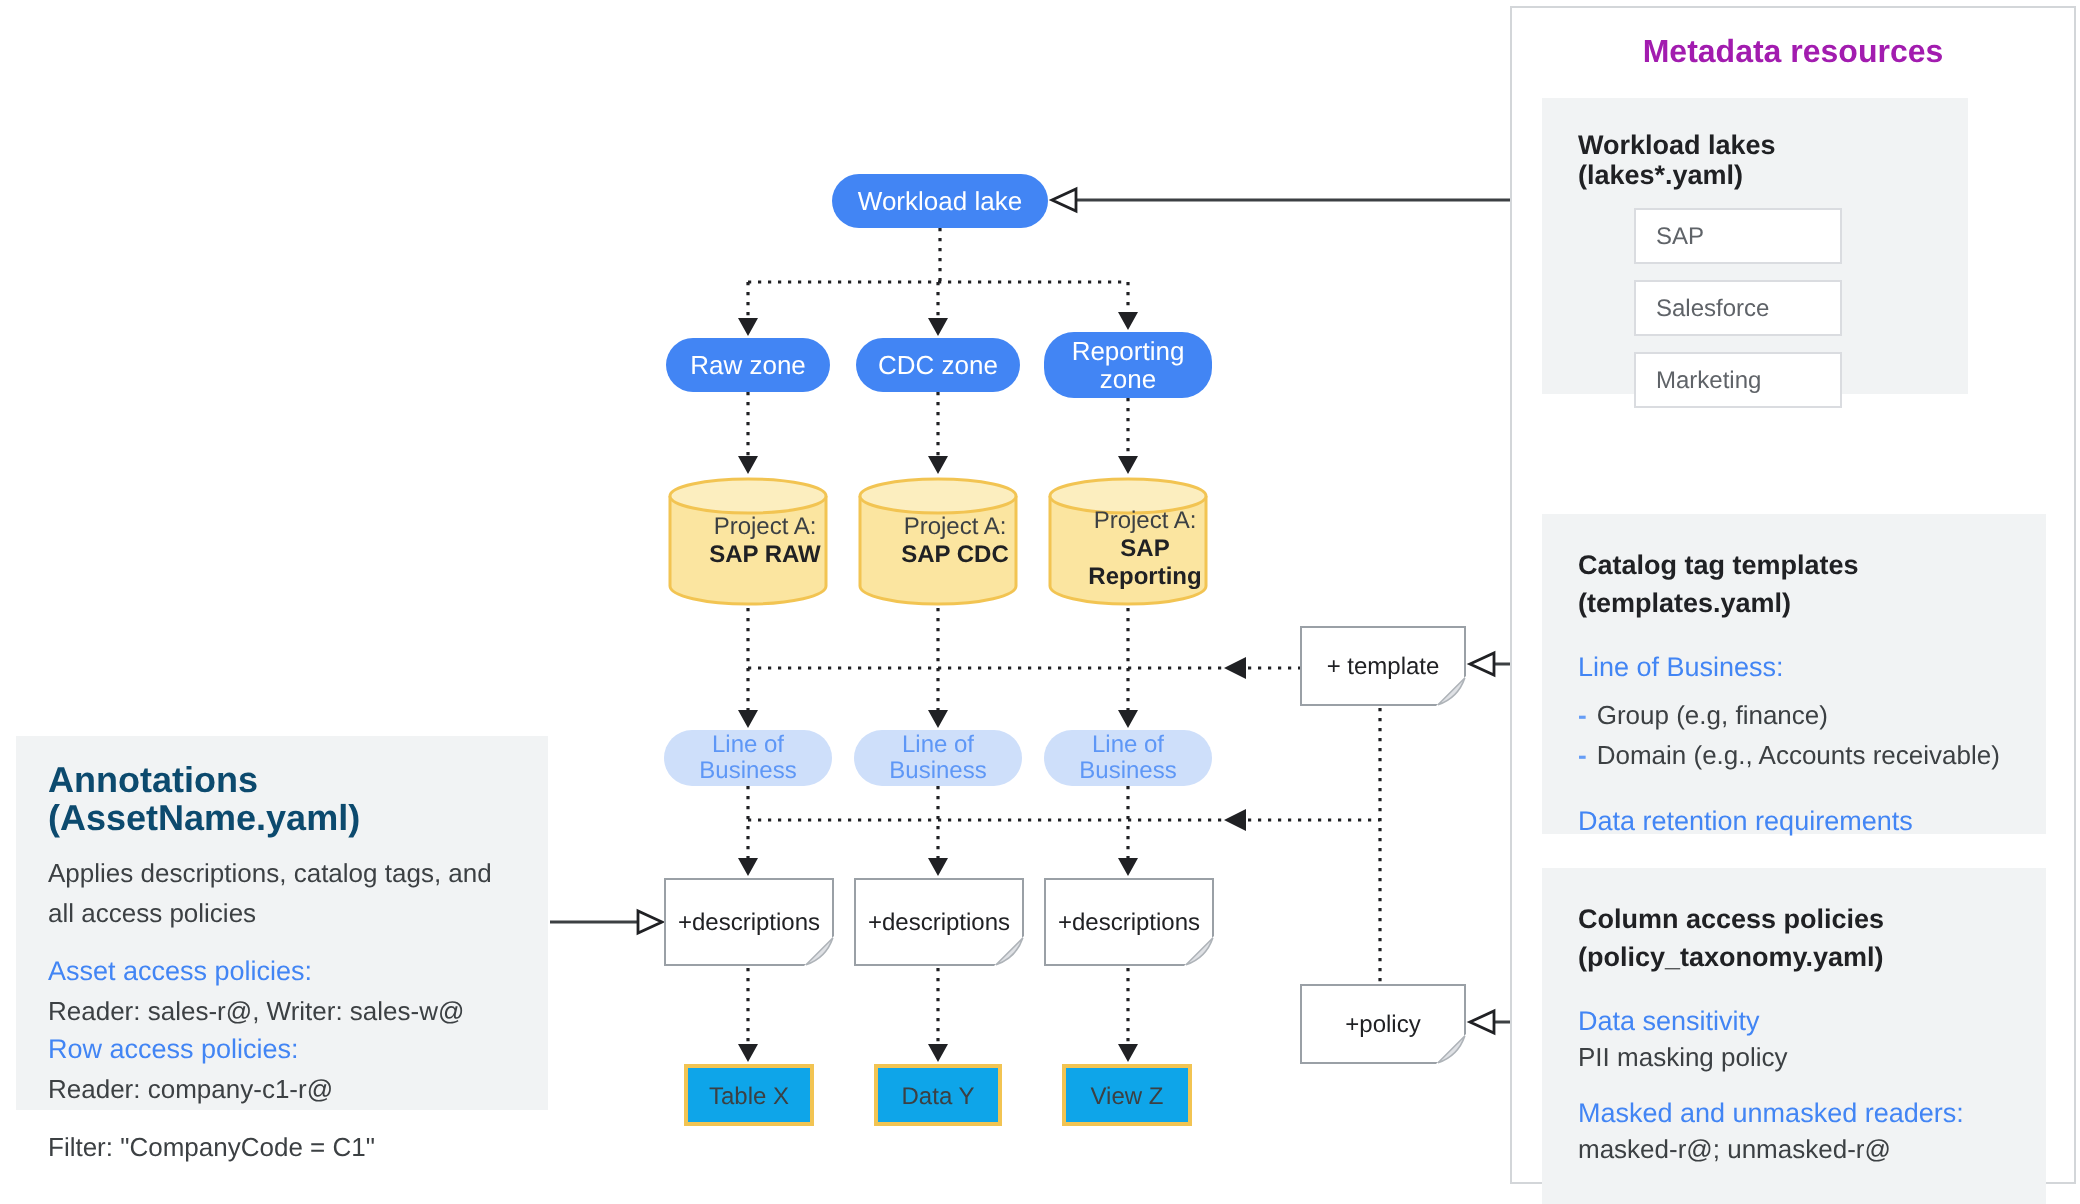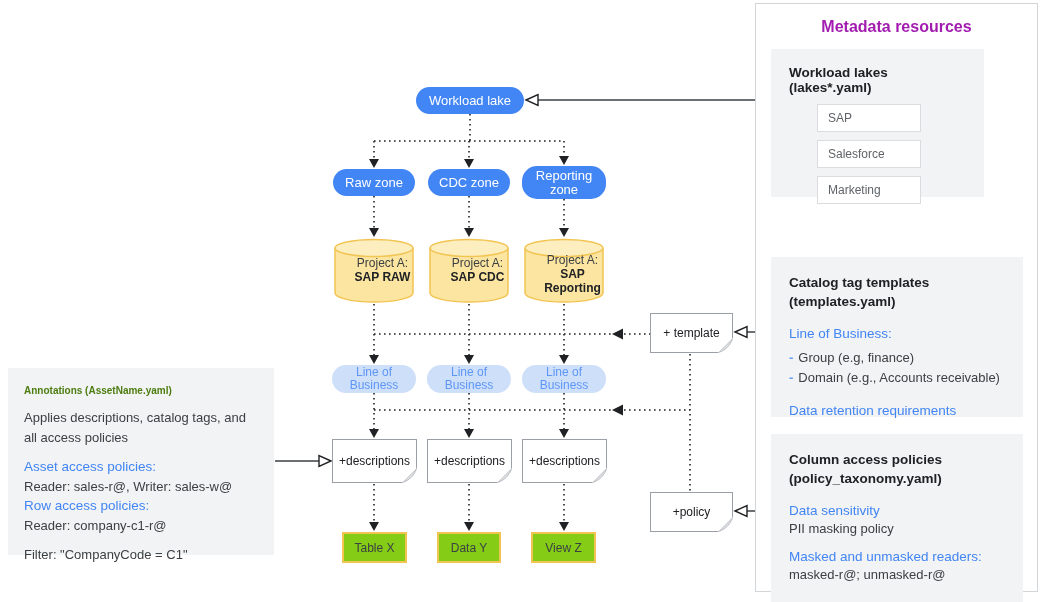--- a/index.html
+++ b/index.html
@@ -27,29 +27,29 @@
   .cyl{width:80px;height:66px;}
   .cyl-text{position:absolute;left:20px;right:3px;top:18px;text-align:center;font-size:12px;line-height:14px;color:#3c4043;}
   .cyl-text .l2{font-weight:bold;color:#202124;}
   .note{
     background:#ffffff;border:1px solid #9aa0a6;
     display:flex;align-items:center;justify-content:center;
     font-size:12px;color:#202124;
   }
   .fold{position:absolute;right:-1px;bottom:-1px;}
   .gold-box{
-    background:#84cc16;border:2px solid #F2C452;
+    background:#0ea5e9;border:2px solid #F2C452;
     display:flex;align-items:center;justify-content:center;
     font-size:12px;color:#3c4043;
   }
   .gray-panel{background:#F1F3F4;}
 
   
   .ann{left:8px;top:368px;width:266px;height:187px;padding:10px 16px;font-size:13px;line-height:19px;}
-  .ann-title{font-weight:bold;color:#4d7c0f;font-size:10px;margin:3px 0 8px;}
+  .ann-title{font-weight:bold;color:#0c4a6e;font-size:18px;margin:3px 0 8px;}
   .ann-desc{margin-bottom:9px;line-height:20px;}
   .blue-h{color:#4285F4;font-weight:500;font-size:13.5px;}
   .ann .blue-h{margin-top:8px;}
   .ann-v{margin-top:1px;}
   .ann-filter{margin-top:10px;}
 
   
   .rp{left:755px;top:3px;width:283px;height:589px;background:#ffffff;border:1px solid #d3d6d9;}
   .rp-title{text-align:center;font-weight:bold;color:#a21caf;font-size:16px;margin-top:14px;}
   .rp-sec{position:absolute;box-sizing:border-box;}

